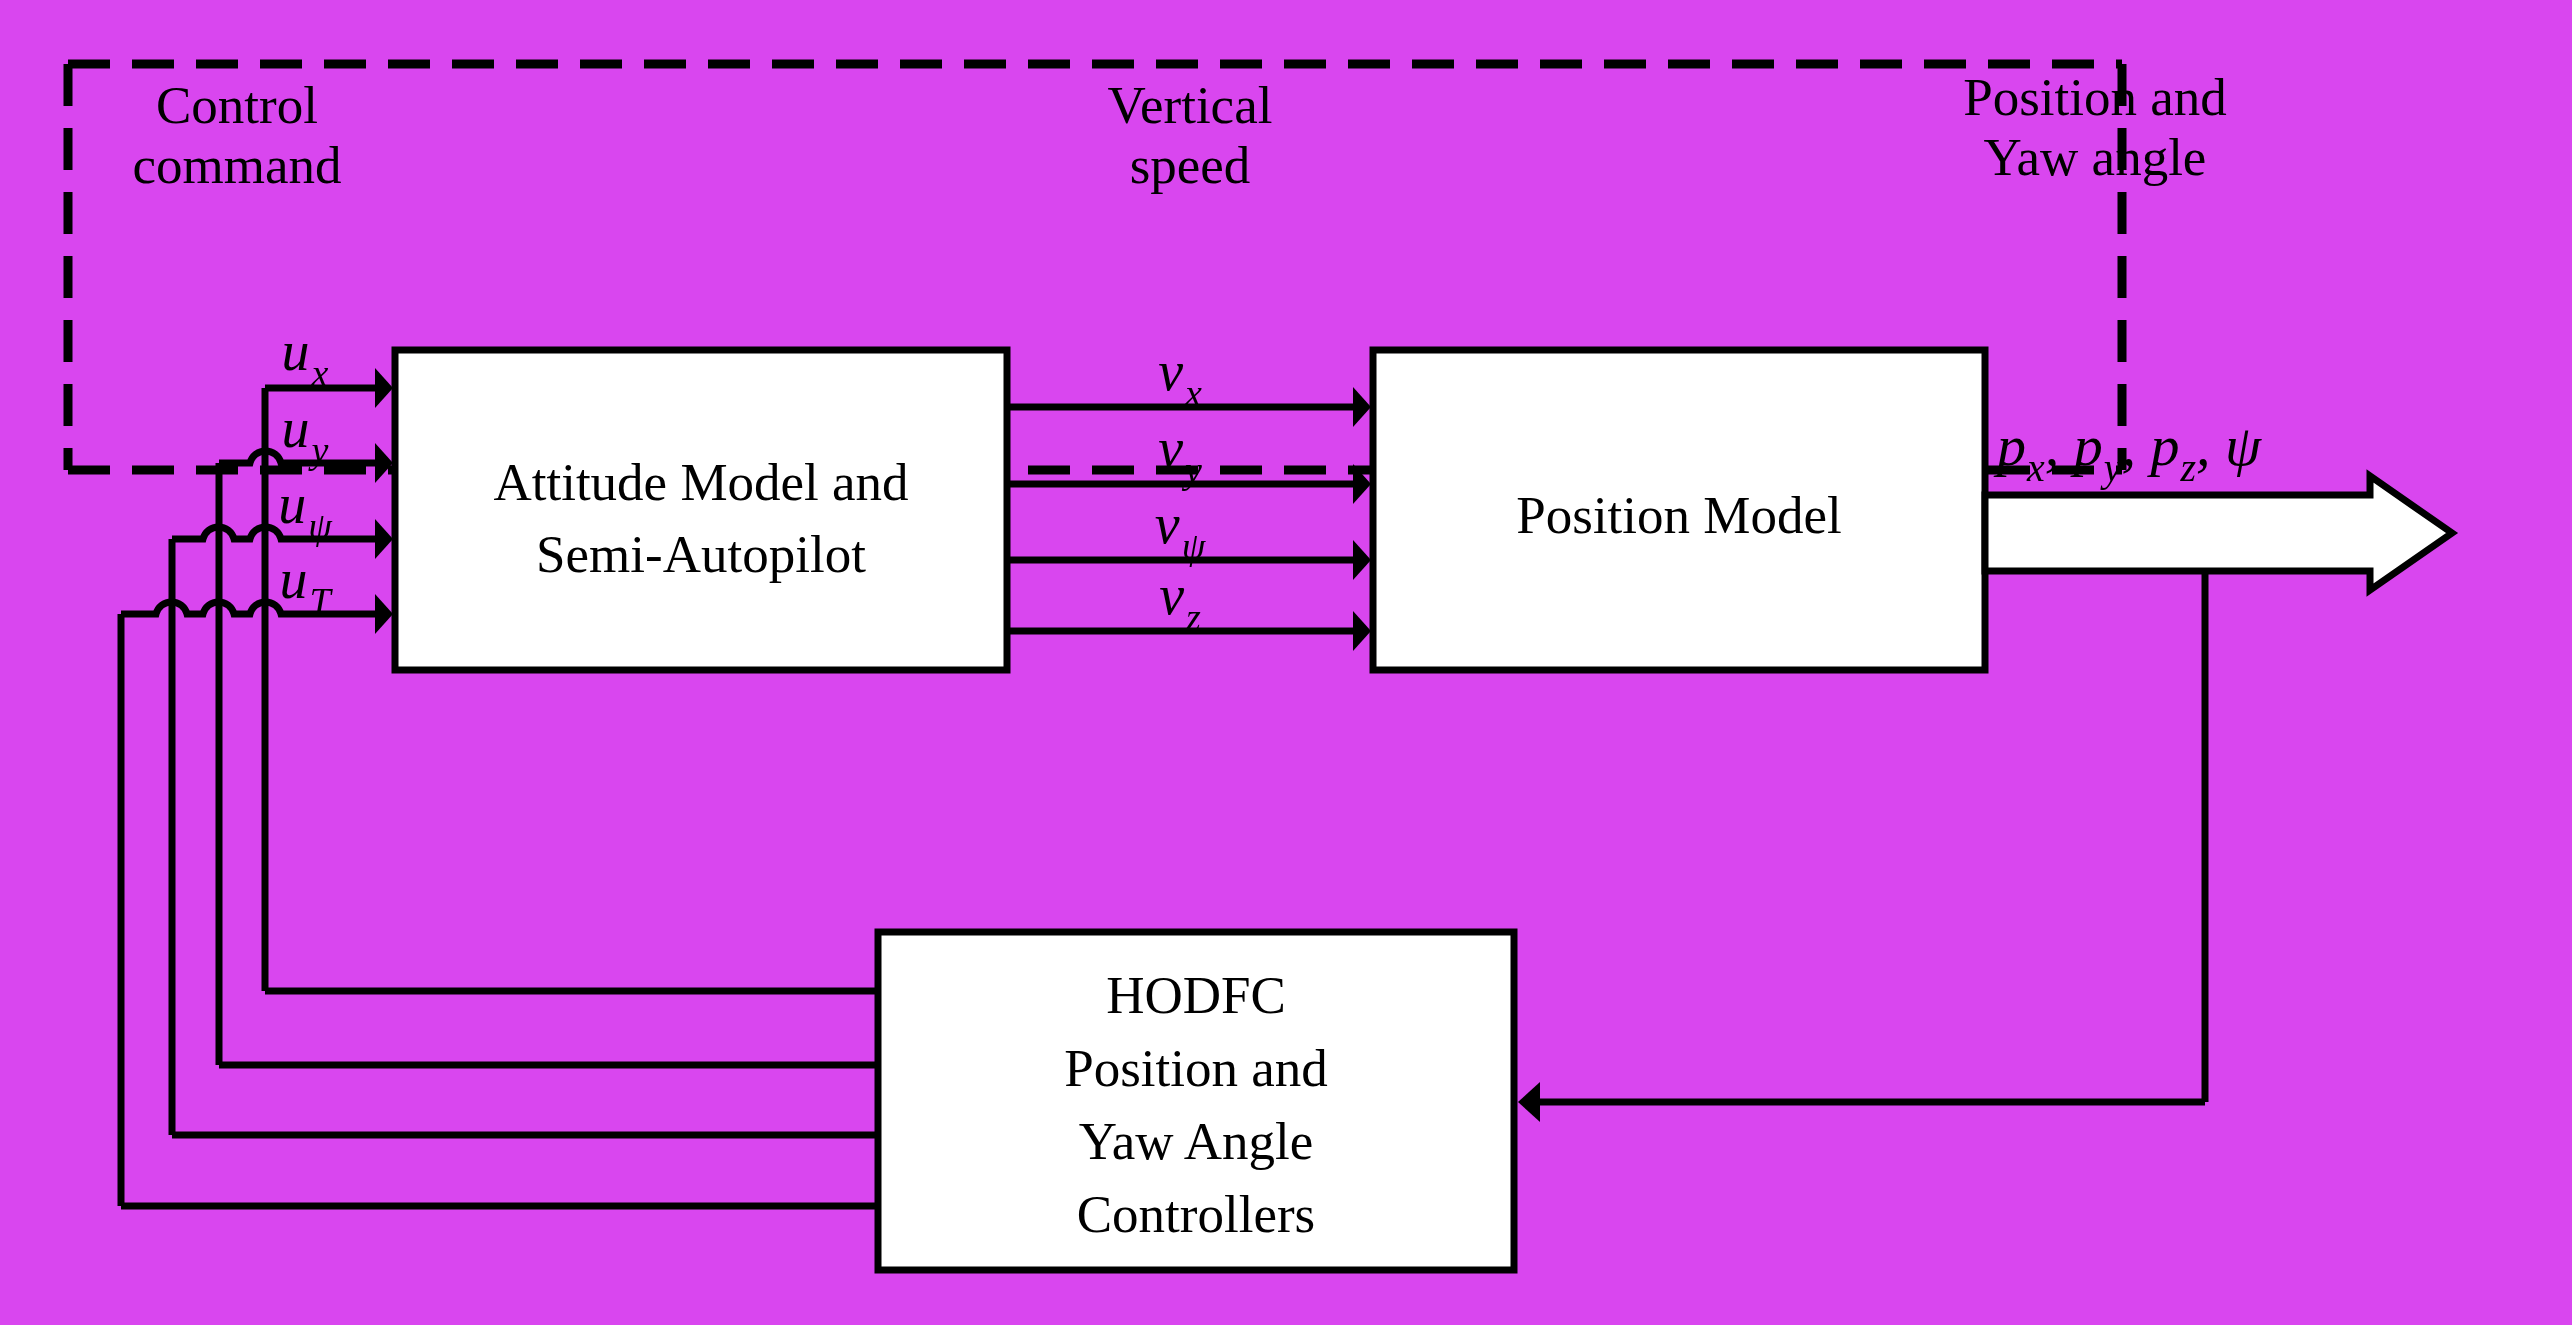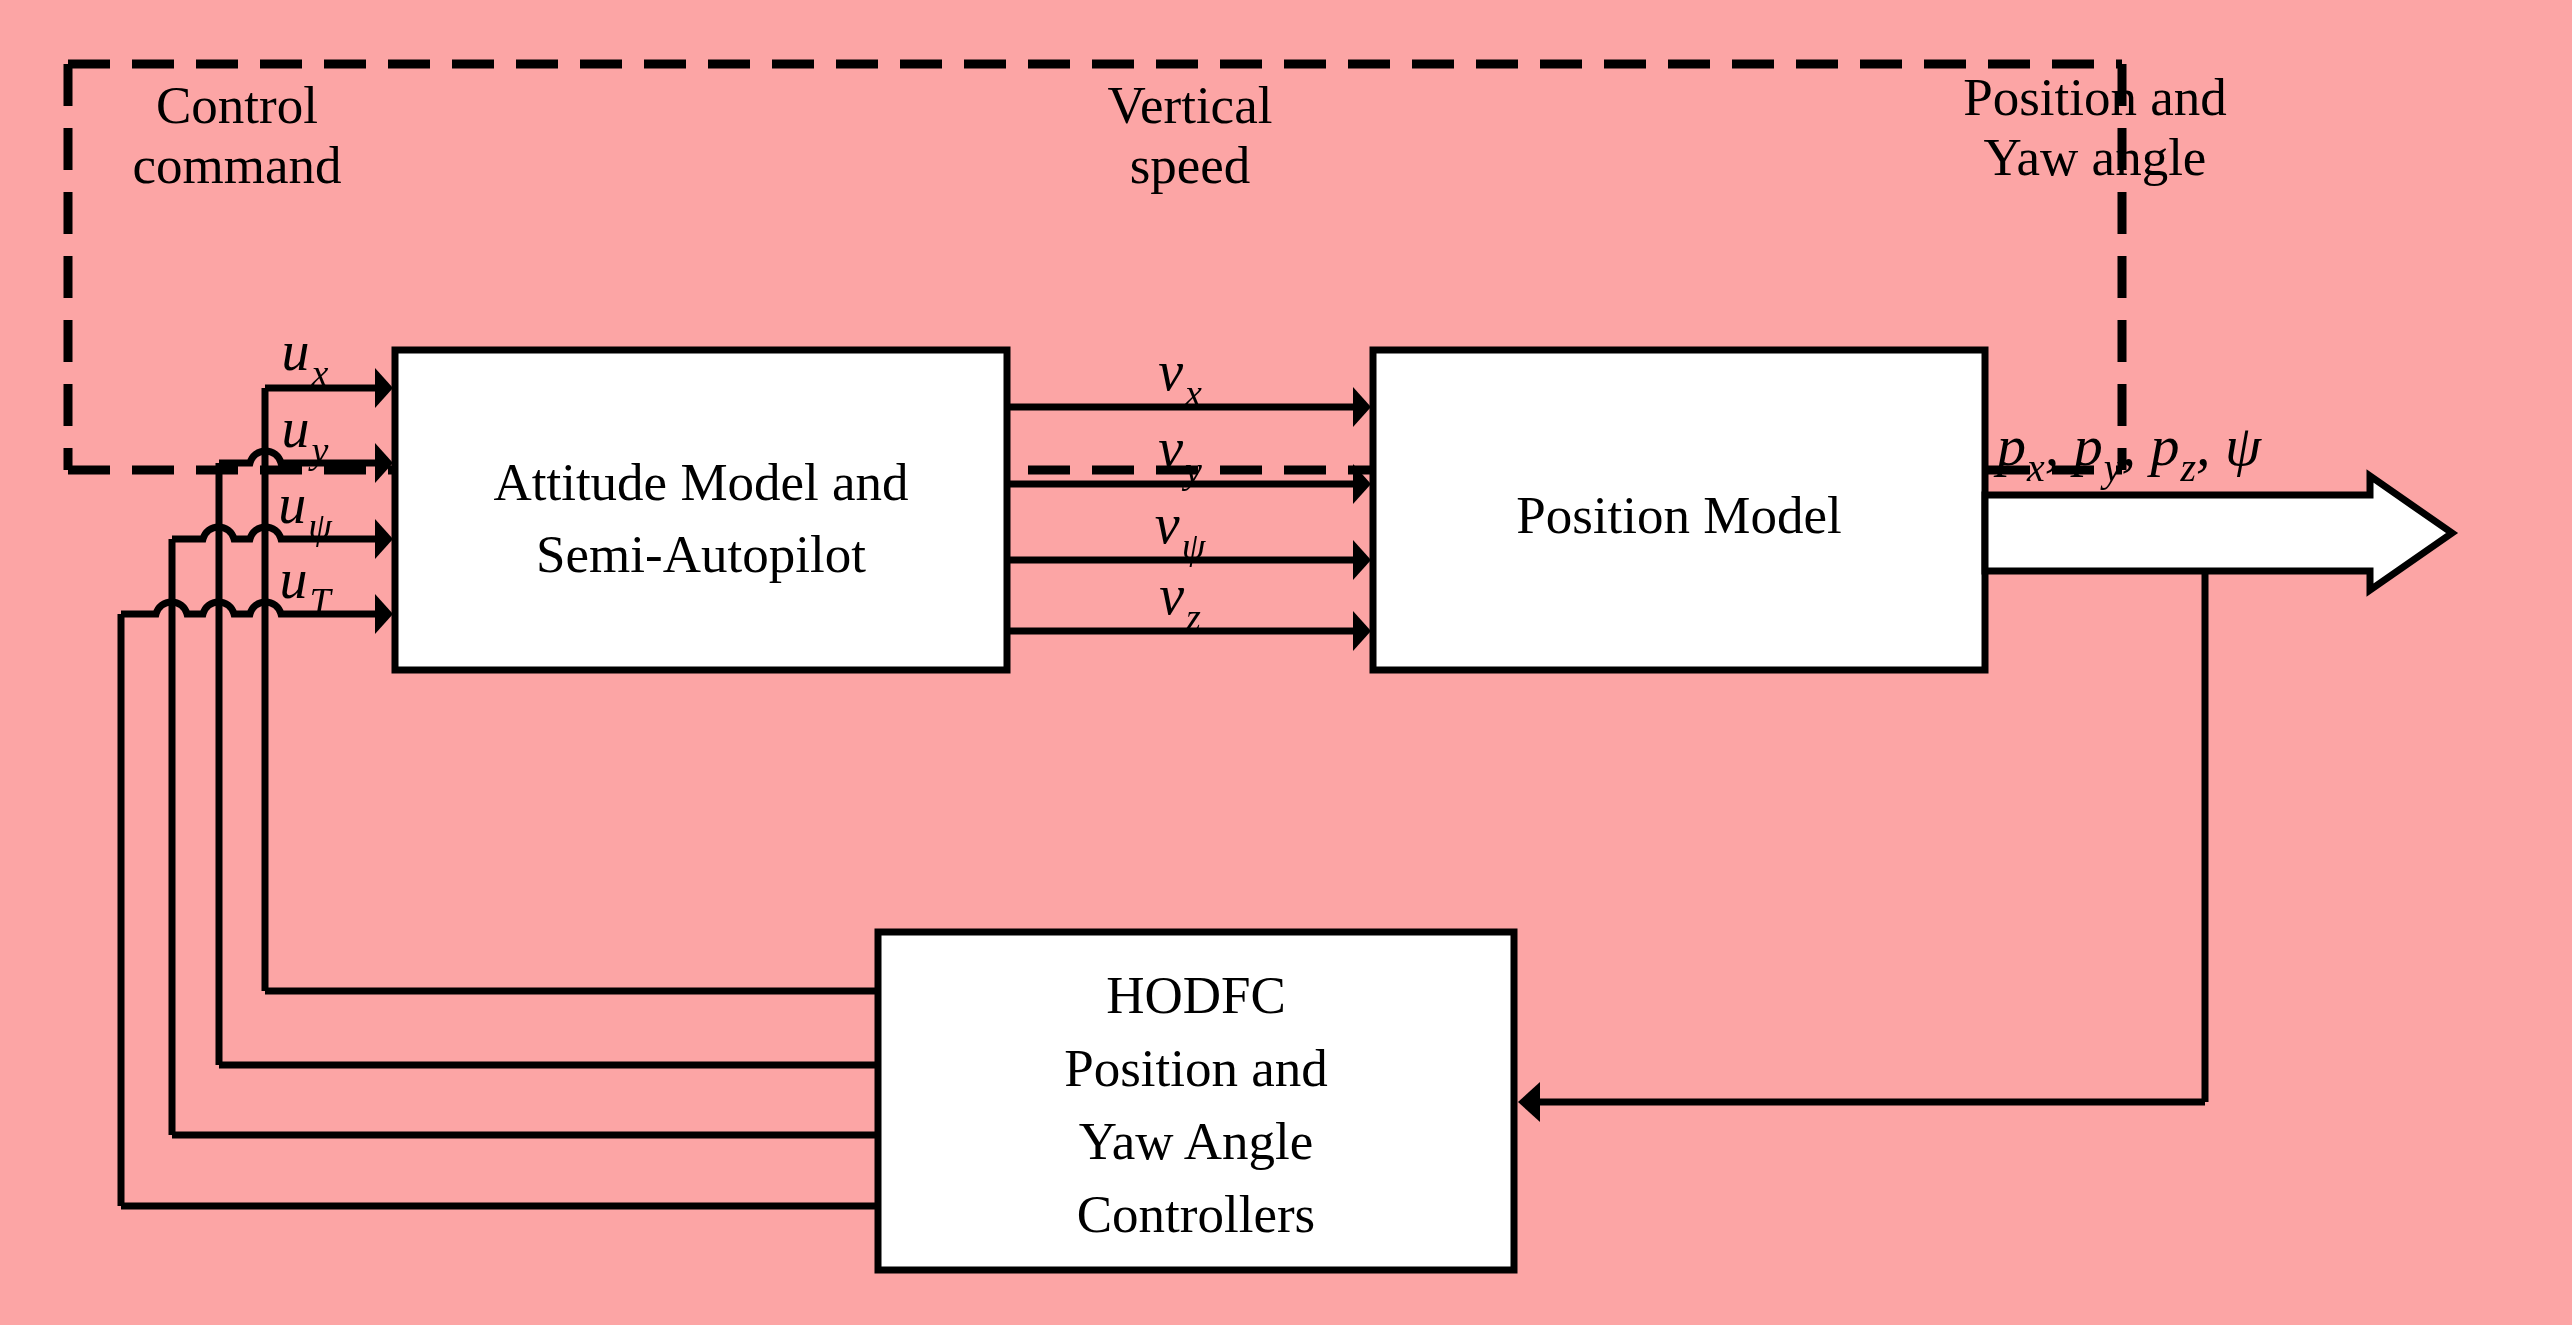--- a/index.html
+++ b/index.html
@@ -1,16 +1,16 @@
 <!DOCTYPE html>
 <html><head>
 <meta charset="utf-8">
 <style>
   html,body{margin:0;padding:0;background:#ffffff;}
-  #page{position:relative;width:2572px;height:1325px;background:#fca5a5;overflow:hidden;}
+  #page{position:relative;width:2572px;height:1325px;background:#d946ef;overflow:hidden;}
   svg{display:block;}
   .blk{fill:#ffffff;stroke:#000000;stroke-width:7;}
   .ln{stroke:#000000;stroke-width:7;fill:none;stroke-linecap:butt;}
   .hop{stroke:#000000;stroke-width:7;fill:none;stroke-linecap:butt;}
   .dash{stroke:#000000;stroke-width:9;fill:none;stroke-dasharray:42 22;}
   .ahead{fill:#000000;stroke:none;}
   .outarrow{fill:#ffffff;stroke:#000000;stroke-width:7;stroke-linejoin:miter;}
   text{font-family:"Liberation Serif","DejaVu Serif",serif;fill:#000000;}
   .blocktxt{font-size:53px;text-anchor:middle;}
   .capt{font-size:53px;text-anchor:middle;}

